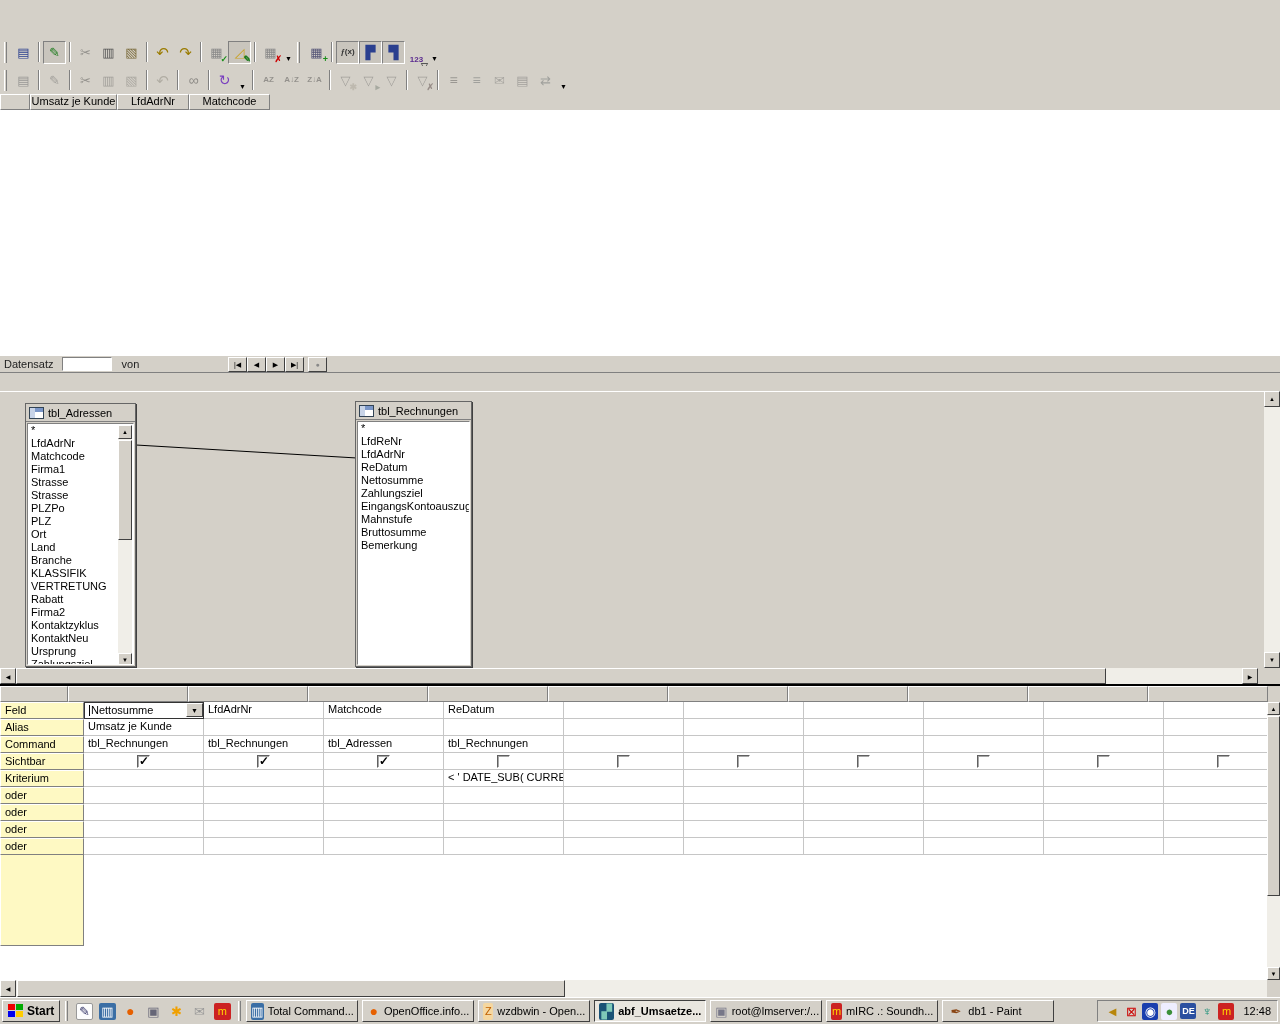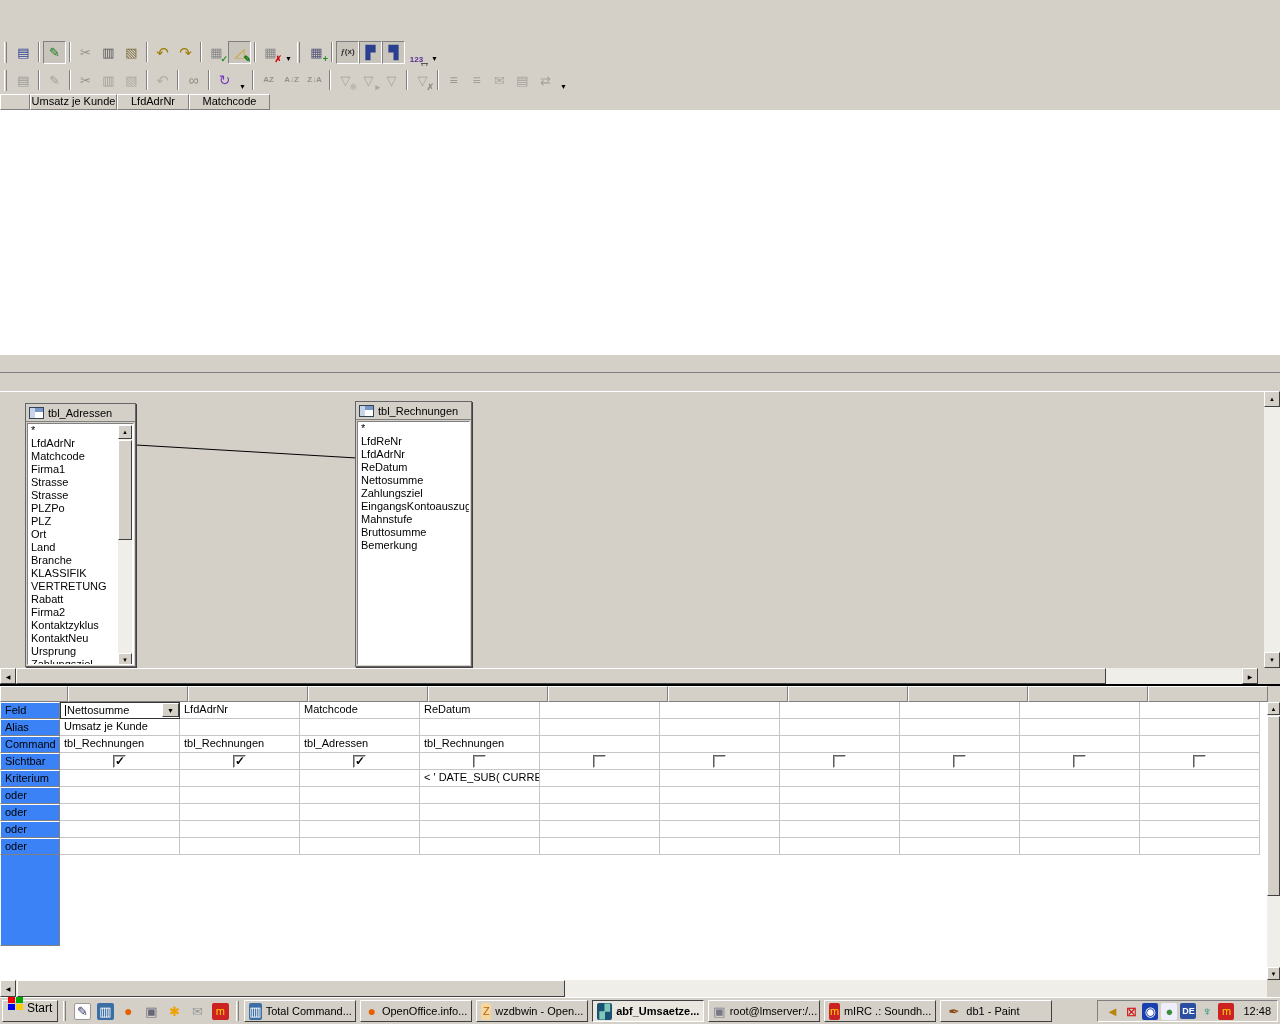--- a/index.html
+++ b/index.html
@@ -68,39 +68,39 @@
   .pane-hscroll{position:absolute;left:0;top:668px;width:1258px;height:16px;background:#f0eee8;}
   .hbtn{position:absolute;top:0;width:16px;height:16px;background:#d4d0c8;border:1px solid;border-color:#fff #404040 #404040 #fff;display:flex;align-items:center;justify-content:center;font-size:6px;}
   .hthumb{position:absolute;top:0;height:16px;background:#d4d0c8;border:1px solid;border-color:#fff #404040 #404040 #fff;}
   .pane-corner{position:absolute;left:1258px;top:668px;width:22px;height:16px;background:#d4d0c8;}
   .pane-vscroll{position:absolute;left:1264px;top:391px;width:16px;height:277px;background:#f0eee8;}
   .blackline{position:absolute;left:0;top:684px;width:1280px;height:2px;background:#000;}
 
   
   .querygrid{position:absolute;left:0;top:686px;width:1268px;height:294px;background:#fff;}
   .qrow{display:flex;}
-  .qgl{width:60px;background:#3b82f6;border:1px solid;border-color:#fff #808080 #808080 #fff;padding-left:4px;line-height:14px;flex:none;overflow:hidden;}
+  .qgl{width:84px;background:#fef9c3;border:1px solid;border-color:#fff #808080 #808080 #fff;padding-left:4px;line-height:14px;flex:none;overflow:hidden;}
   .qgh{background:#d4d0c8;border:1px solid;border-color:#fff #808080 #808080 #fff;flex:none;}
   .qgc{width:120px;background:#fff;border-right:1px solid #c6c6c6;border-bottom:1px solid #c6c6c6;padding-left:4px;line-height:15px;white-space:nowrap;overflow:hidden;flex:none;position:relative;}
   .qgc.center{display:flex;align-items:center;justify-content:center;padding-left:0;}
   .qgc.focused{border:1px solid #333;}
   .caret{display:inline-block;width:1px;height:11px;background:#000;vertical-align:-2px;margin-right:1px;}
   .combo{position:absolute;right:0px;top:0px;width:17px;height:14px;background:#d4d0c8;border:1px solid;border-color:#fff #404040 #404040 #fff;display:flex;align-items:center;justify-content:center;font-size:7px;}
   .cb{width:13px;height:13px;background:#fff;border:1px solid;border-color:#606060 #fff #fff #606060;box-shadow:inset 1px 1px 0 #a8a8a8;position:relative;}
   .cb.checked::after{content:"✓";position:absolute;left:1px;top:-2px;font-size:12px;font-weight:bold;}
   .qfill{display:flex;}
   .qfill .qgl{height:91px;border-top:none;}
   .qg-vscroll{position:absolute;left:1267px;top:702px;width:13px;height:278px;background:#f0eee8;}
   .qg-vscroll .sbtn,.qg-vscroll .sthumb{width:13px;}
   .qg-hscroll{position:absolute;left:0;top:980px;width:1267px;height:17px;background:#f0eee8;}
   .qg-corner{position:absolute;left:1267px;top:980px;width:13px;height:17px;background:#d4d0c8;}
 
   
   .taskbar{position:absolute;left:0;top:997px;width:1280px;height:27px;background:#d4d0c8;border-top:1px solid #fff;display:flex;align-items:center;padding:0 2px;gap:3px;}
-  .startbtn{height:22px;background:#d4d0c8;border:1px solid;border-color:#fff #404040 #404040 #fff;display:flex;align-items:flex-start;gap:4px;padding:0 5px;font-weight:normal;font-size:12px;flex:none;}
+  .startbtn{height:22px;background:#d4d0c8;border:1px solid;border-color:#fff #404040 #404040 #fff;display:flex;align-items:center;gap:4px;padding:0 5px;font-weight:bold;font-size:12px;flex:none;}
   .flag{width:7px;height:6px;background:#e00;box-shadow:8px 0 0 #0a0,0 7px 0 #00e,8px 7px 0 #fc0;margin:-4px 8px 4px 0;}
   .tk-grip{width:3px;height:20px;border-left:1px solid #fff;border-right:1px solid #808080;margin:0 2px;flex:none;}
   .ql{width:22px;height:22px;display:flex;align-items:center;justify-content:center;flex:none;}
   .task{width:112px;height:22px;background:#d4d0c8;border:1px solid;border-color:#fff #404040 #404040 #fff;display:flex;align-items:center;gap:4px;padding:0 4px;overflow:hidden;white-space:nowrap;flex:none;}
   .task.active{border-color:#404040 #fff #fff #404040;background:#e9e6df;font-weight:bold;}
   .tray{margin-left:auto;height:22px;border:1px solid;border-color:#808080 #fff #fff #808080;display:flex;align-items:center;gap:3px;padding:0 6px;flex:none;}
   .trayico{width:16px;height:16px;display:flex;align-items:center;justify-content:center;font-size:12px;border-radius:2px;flex:none;}
   .kbd{background:#2a4fa0;color:#fff;font-size:9px;font-weight:bold;}
   .clock{margin-left:6px;font-size:11px;}
 </style>
@@ -321,20 +321,32 @@
     </div>
 
   <div class="formheader" id="formheader">
       <div class="fgh" style="width: 30px;"></div>
       <div class="fgh" style="width: 87px;">Umsatz je Kunde</div>
       <div class="fgh" style="width: 72px;">LfdAdrNr</div>
       <div class="fgh" style="width: 81px;">Matchcode</div>
     </div>
   <div class="formbody"></div>
 
+  <div class="recordbar">
+    <span class="rb-label">Datensatz</span>
+    <input class="rb-input" value="" style="">
+    <span class="rb-von">von</span>
+    <span class="rb-btns" id="navbtns">
+        <span class="navbtn">|◀</span>
+        <span class="navbtn">◀</span>
+        <span class="navbtn">▶</span>
+        <span class="navbtn" style="margin-right: 4px;">▶|</span>
+        <span class="navbtn disabled">●</span>
+      </span>
+  </div>
 
   <div class="splitter"></div>
 
   <div class="designpane" id="designpane">
     <svg class="joinsvg" width="1280" height="277">
       <line x1="136" y1="53" x2="357" y2="66" stroke="#000" stroke-width="1"></line>
     </svg>
   <div class="twin" style="left: 25px; top: 11px; width: 111px; height: 264px;">
         <div class="twin-title">
           <div class="table-icon"></div>

